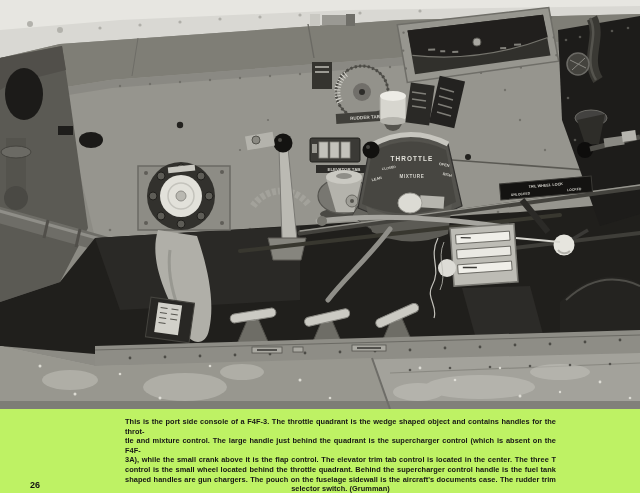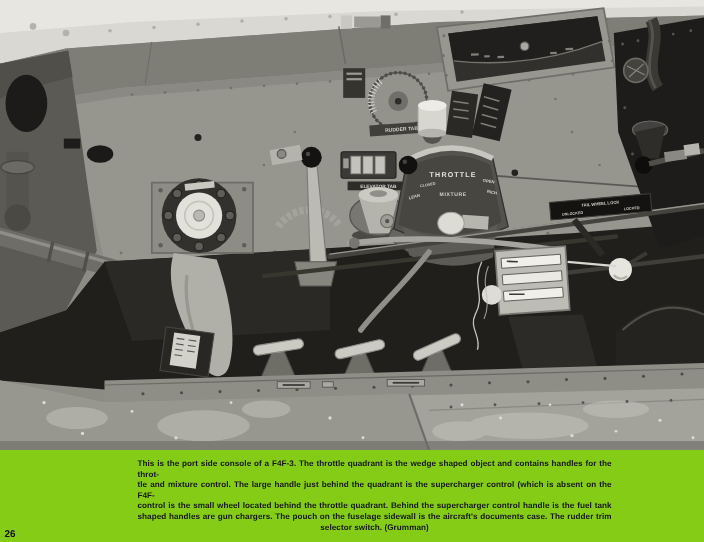--- a/index.html
+++ b/index.html
@@ -1,24 +1,24 @@
 <!DOCTYPE html>
 <html><head>
 <meta charset="utf-8">
 <style>
   html,body{margin:0;padding:0;background:#ffffff;}
-  .page{position:relative;width:640px;height:493px;background:#84cc16;overflow:hidden;
+  .page{position:relative;width:640px;height:493px;background:#bef264;overflow:hidden;
         font-family:"Liberation Sans",sans-serif;}
   .photo{position:absolute;left:0;top:0;width:640px;height:409px;}
   .photo svg{display:block;}
   .caption{position:absolute;left:125px;top:417px;width:431px;color:#161616;
            font-size:7.4px;font-weight:bold;line-height:9.6px;letter-spacing:.05px;}
   .caption .jl{text-align:justify;text-align-last:justify;}
   .caption .ll{text-align:center;}
-  .pagenum{position:absolute;left:4px;top:480px;font-size:9px;font-weight:bold;color:#111;}
+  .pagenum{position:absolute;left:30px;top:480px;font-size:9px;font-weight:bold;color:#111;}
   svg text{font-family:"Liberation Sans",sans-serif;font-weight:bold;}
 </style>
 </head>
 <body>
 
 <div class="page">
 
   <div class="photo">
   <svg width="640" height="409" viewBox="0 0 640 409" xmlns="http://www.w3.org/2000/svg">
 
@@ -408,20 +408,21 @@
             <circle cx="610" cy="364" r="1.3"></circle>
       </g>
       <rect x="0" y="401" width="640" height="8" fill="#6f6e68" opacity="0.65"></rect>
     </g>
   </svg>
   </div>
 
   <div class="caption">
     <div class="jl">This is the port side console of a F4F-3.  The throttle quadrant is the wedge shaped object and contains handles for the throt-</div>
     <div class="jl">tle and mixture control.  The large handle just behind the quadrant is the supercharger control (which is absent on the F4F-</div>
+    <div class="jl">3A), while the small crank above it is the flap control.  The elevator trim tab control is located in the center.  The three T</div>
     <div class="jl">control is the small wheel located behind the throttle quadrant.  Behind the supercharger control handle is the fuel tank</div>
     <div class="jl">shaped handles are gun chargers.  The pouch on the fuselage sidewall is the aircraft's documents case.  The rudder trim</div>
     <div class="ll">selector switch.  (Grumman)</div>
   </div>
 
   <div class="pagenum">26</div>
 
 </div>
 
 </body></html>

